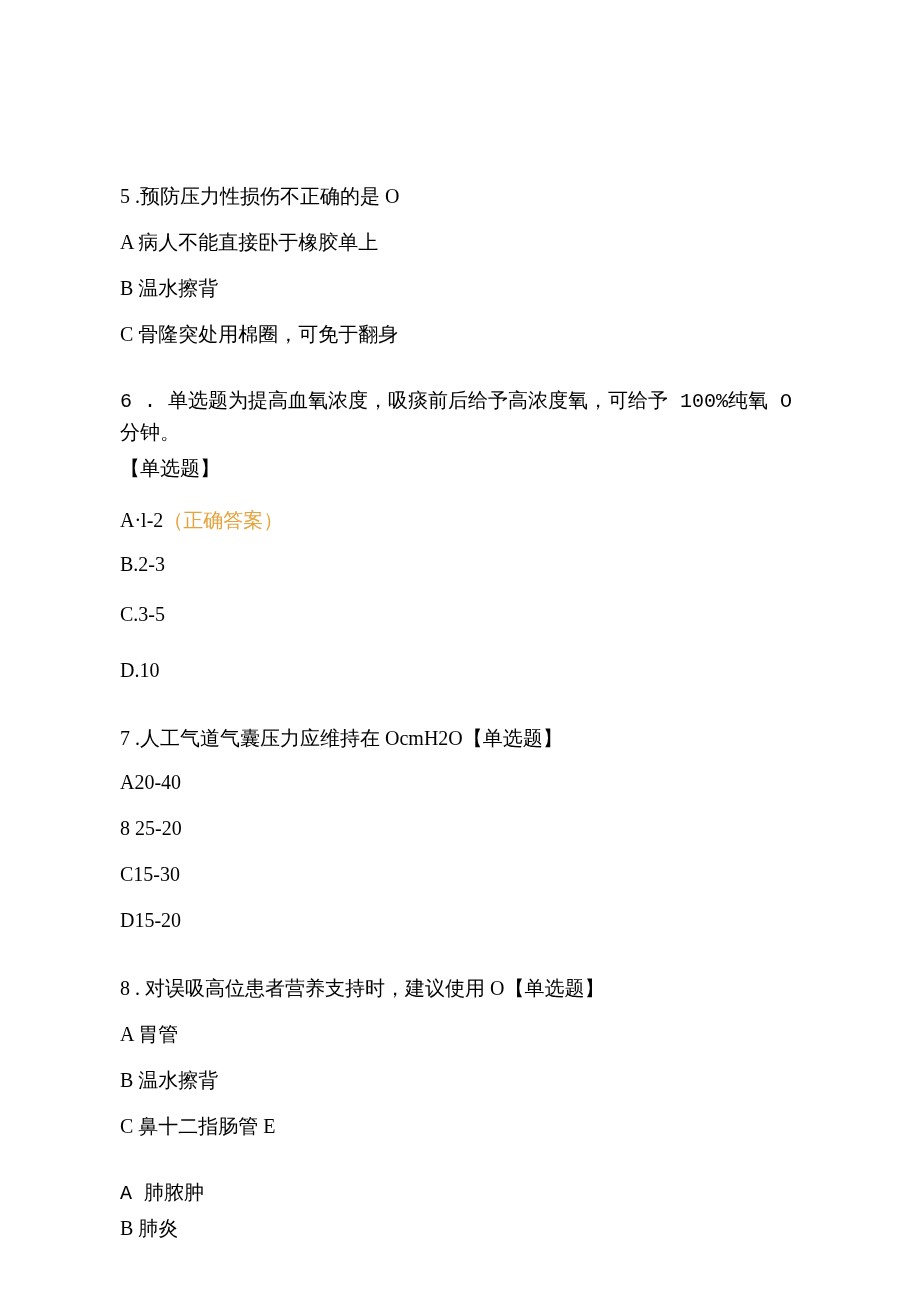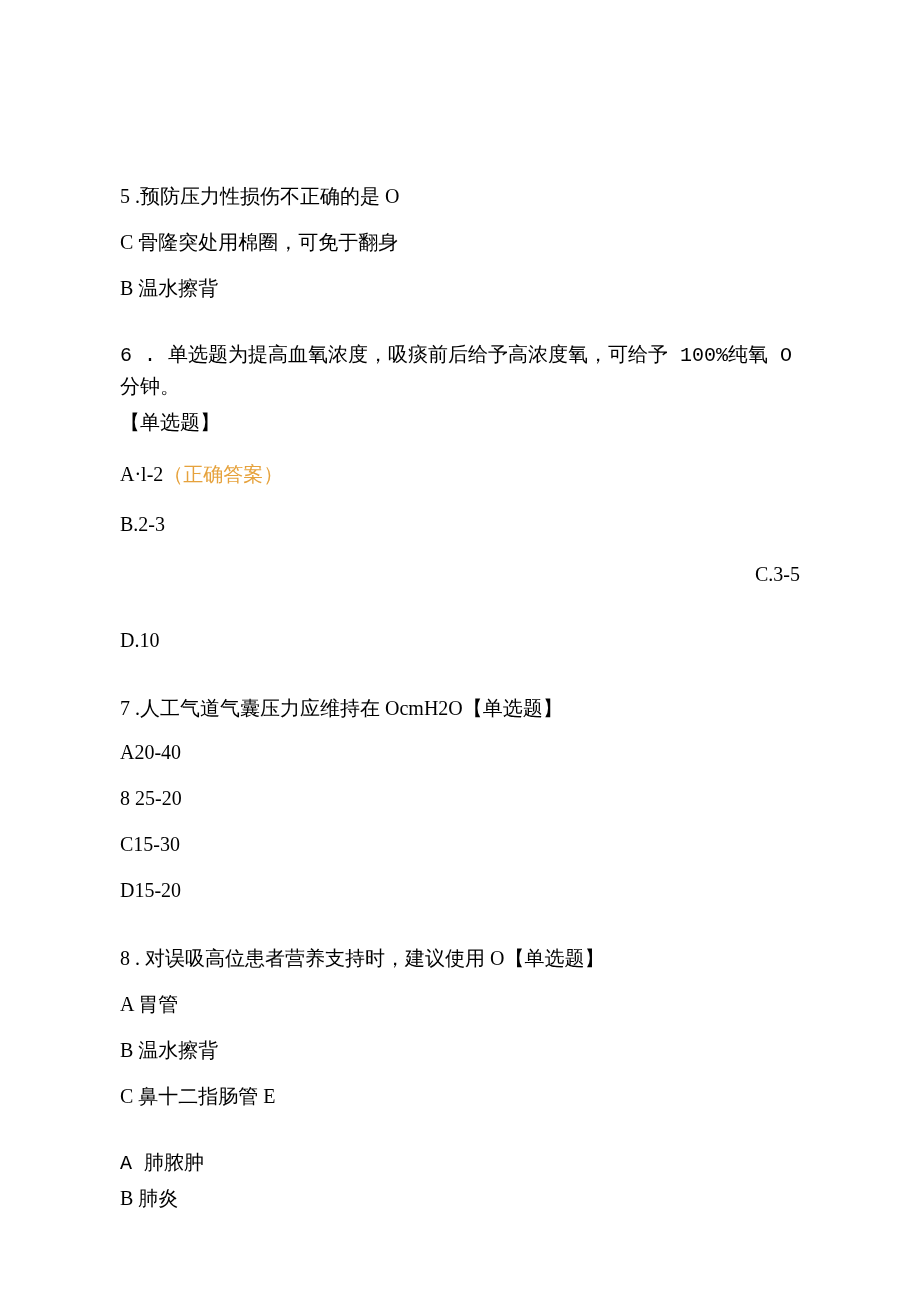--- a/index.html
+++ b/index.html
@@ -30,34 +30,35 @@
       color: #e6a23c;
     }
   </style>
 </head>
 <body>
 
 <div class="question-block">
   <div class="line">
     <span class="num">5</span><span> .预防压力性损伤不正确的是 O</span>
   </div>
+  <div class="line">A 病人不能直接卧于橡胶单上</div>
+  <div class="line">B 温水擦背</div>
   <div class="line">C 骨隆突处用棉圈，可免于翻身</div>
-  <div class="line">B 温水擦背</div>
 </div>
 
 <div class="question-block">
   <div class="tight">
     <span class="num">6</span><span> . 单选题为提高血氧浓度，吸痰前后给予高浓度氧，可给予 100%纯氧 O 分钟。</span>
   </div>
   <div class="line" style="margin-bottom: 20px;">【单选题】</div>
-  <div class="line" style="margin-bottom: 18px;">
+  <div class="line" style="margin-bottom: 12px;">
     <span>A·l-2</span><span class="correct">（正确答案）</span>
   </div>
   <div class="line" style="margin-bottom: 18px;">B.2-3</div>
-  <div class="line" style="margin-bottom: 34px; text-align: right;">C.3-5</div>
+  <div class="line" style="margin-bottom: 24px;">C.3-5</div>
   <div class="line">D.10</div>
 </div>
 
 <div class="question-block">
   <div class="line" style="margin-bottom: 12px;">
     <span class="num">7</span><span> .人工气道气囊压力应维持在 OcmH2O【单选题】</span>
   </div>
   <div class="line">A20-40</div>
   <div class="line">
     <span class="num">8</span><span>   25-20</span>

